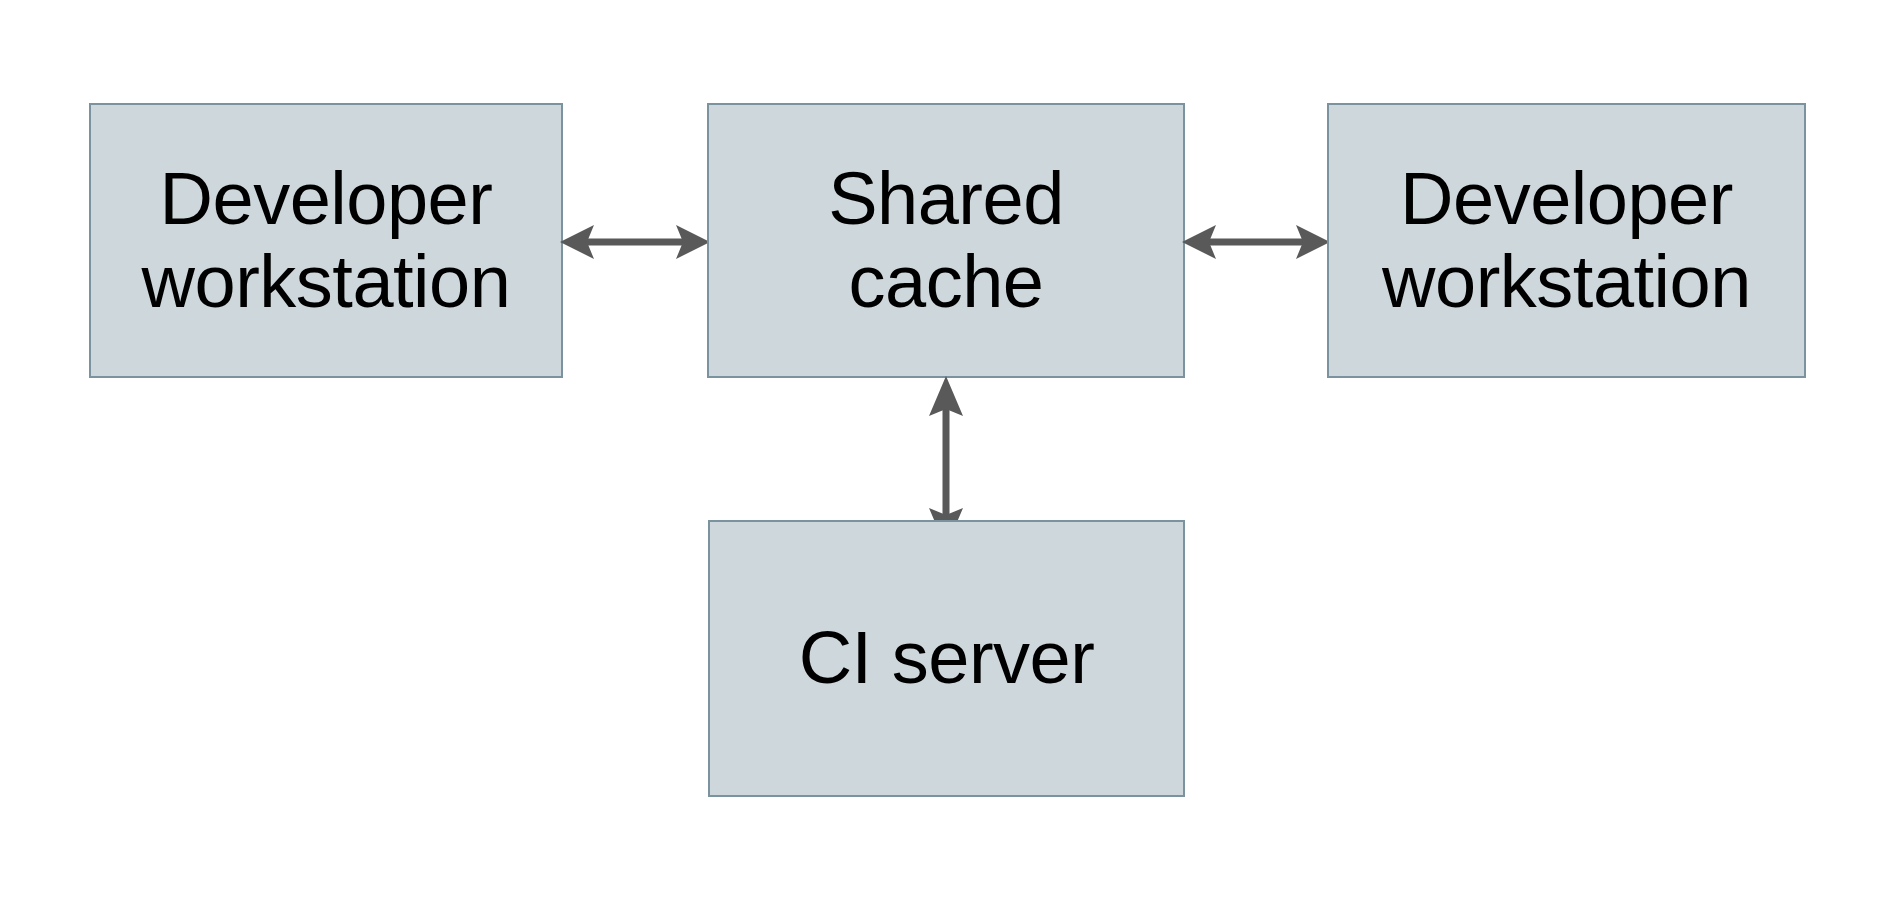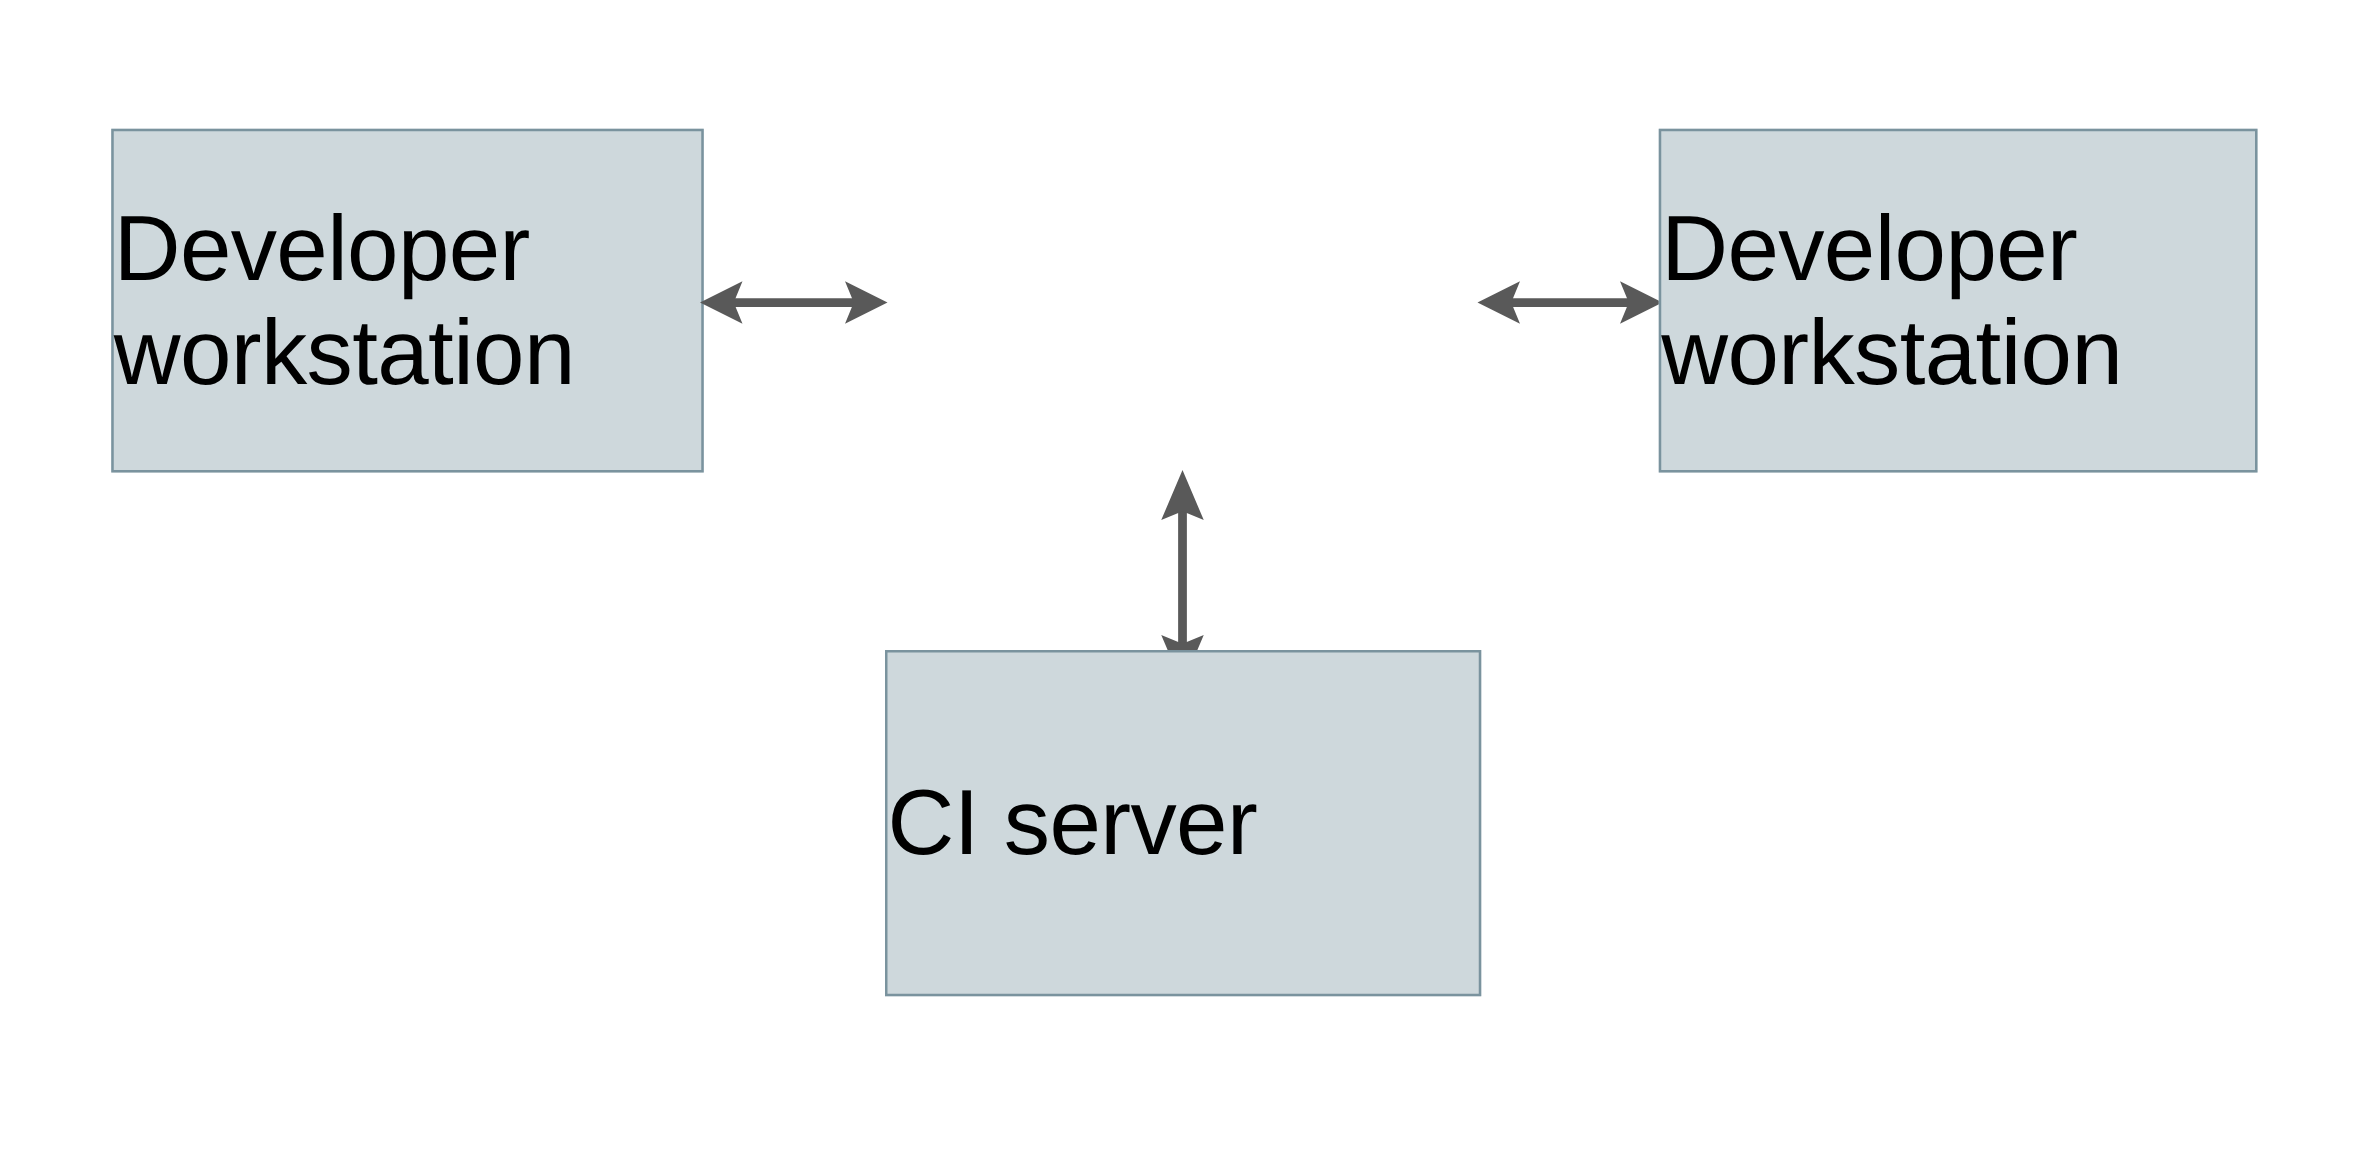--- a/index.html
+++ b/index.html
@@ -26,21 +26,21 @@
     display: flex;
     align-items: center;
     justify-content: center;
   }
   .node-label {
     color: #000000;
     font-family: "Liberation Sans", sans-serif;
     font-size: 74px;
     line-height: 1.12;
     font-weight: 400;
-    text-align: left;
+    text-align: center;
     white-space: pre-line;
     letter-spacing: -0.5px;
     width: 140%;
   }
   
   #node-dev-left   { left: 89px;   top: 103px; width: 474px; height: 275px; }
   #node-shared     { left: 707px;  top: 103px; width: 478px; height: 275px; }
   #node-dev-right  { left: 1327px; top: 103px; width: 479px; height: 275px; }
   #node-ci         { left: 708px;  top: 520px; width: 477px; height: 277px; }
 
@@ -67,20 +67,24 @@
   <div class="edge" id="edge-left-shared">
     <svg width="150" height="60" viewBox="0 0 150 60" aria-hidden="true">
       <g>
         <line x1="20" y1="30" x2="130" y2="30" stroke="#595959" stroke-width="7"></line>
         <polygon points="0,30 34,13 27,30 34,47" fill="#595959"></polygon>
         <polygon points="150,30 116,13 123,30 116,47" fill="#595959"></polygon>
       </g>
     </svg>
   </div>
 
+  <div class="node" id="node-shared">
+    <div class="node-label">Shared
+cache</div>
+  </div>
 
   <div class="edge" id="edge-shared-right">
     <svg width="148" height="60" viewBox="0 0 148 60" aria-hidden="true">
       <g>
         <line x1="20" y1="30" x2="128" y2="30" stroke="#595959" stroke-width="7"></line>
         <polygon points="0,30 34,13 27,30 34,47" fill="#595959"></polygon>
         <polygon points="148,30 114,13 121,30 114,47" fill="#595959"></polygon>
       </g>
     </svg>
   </div>

